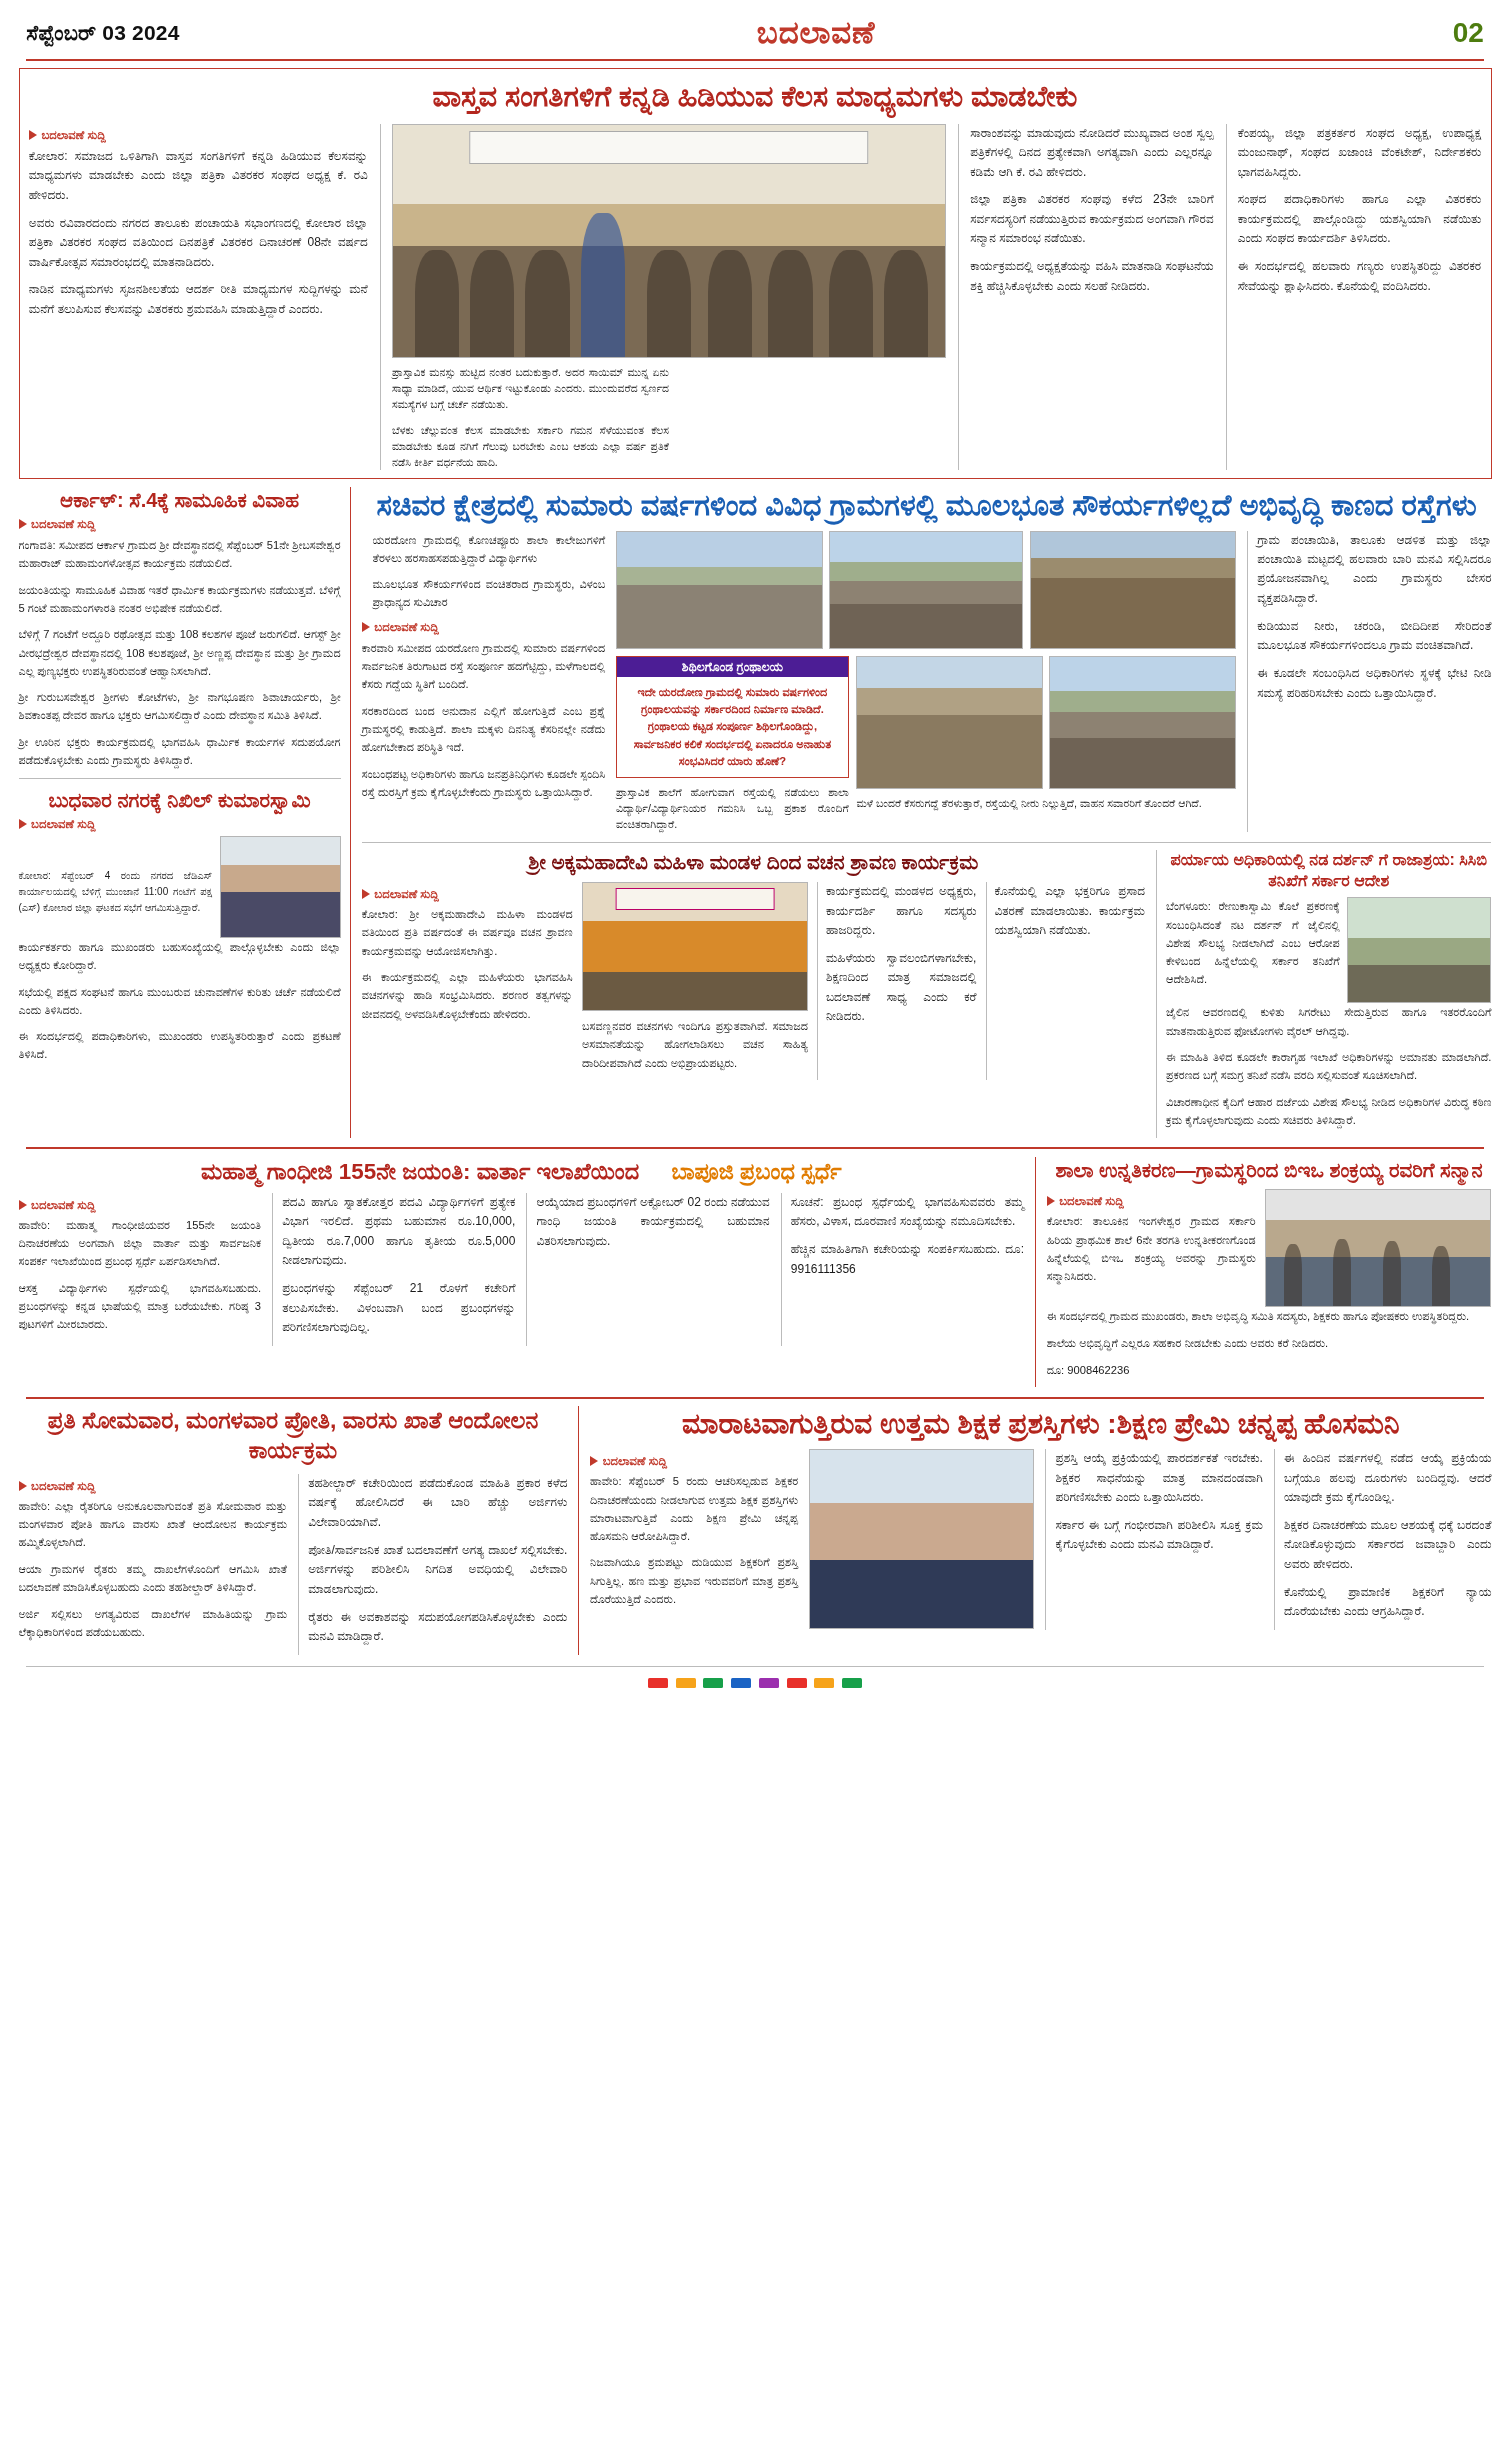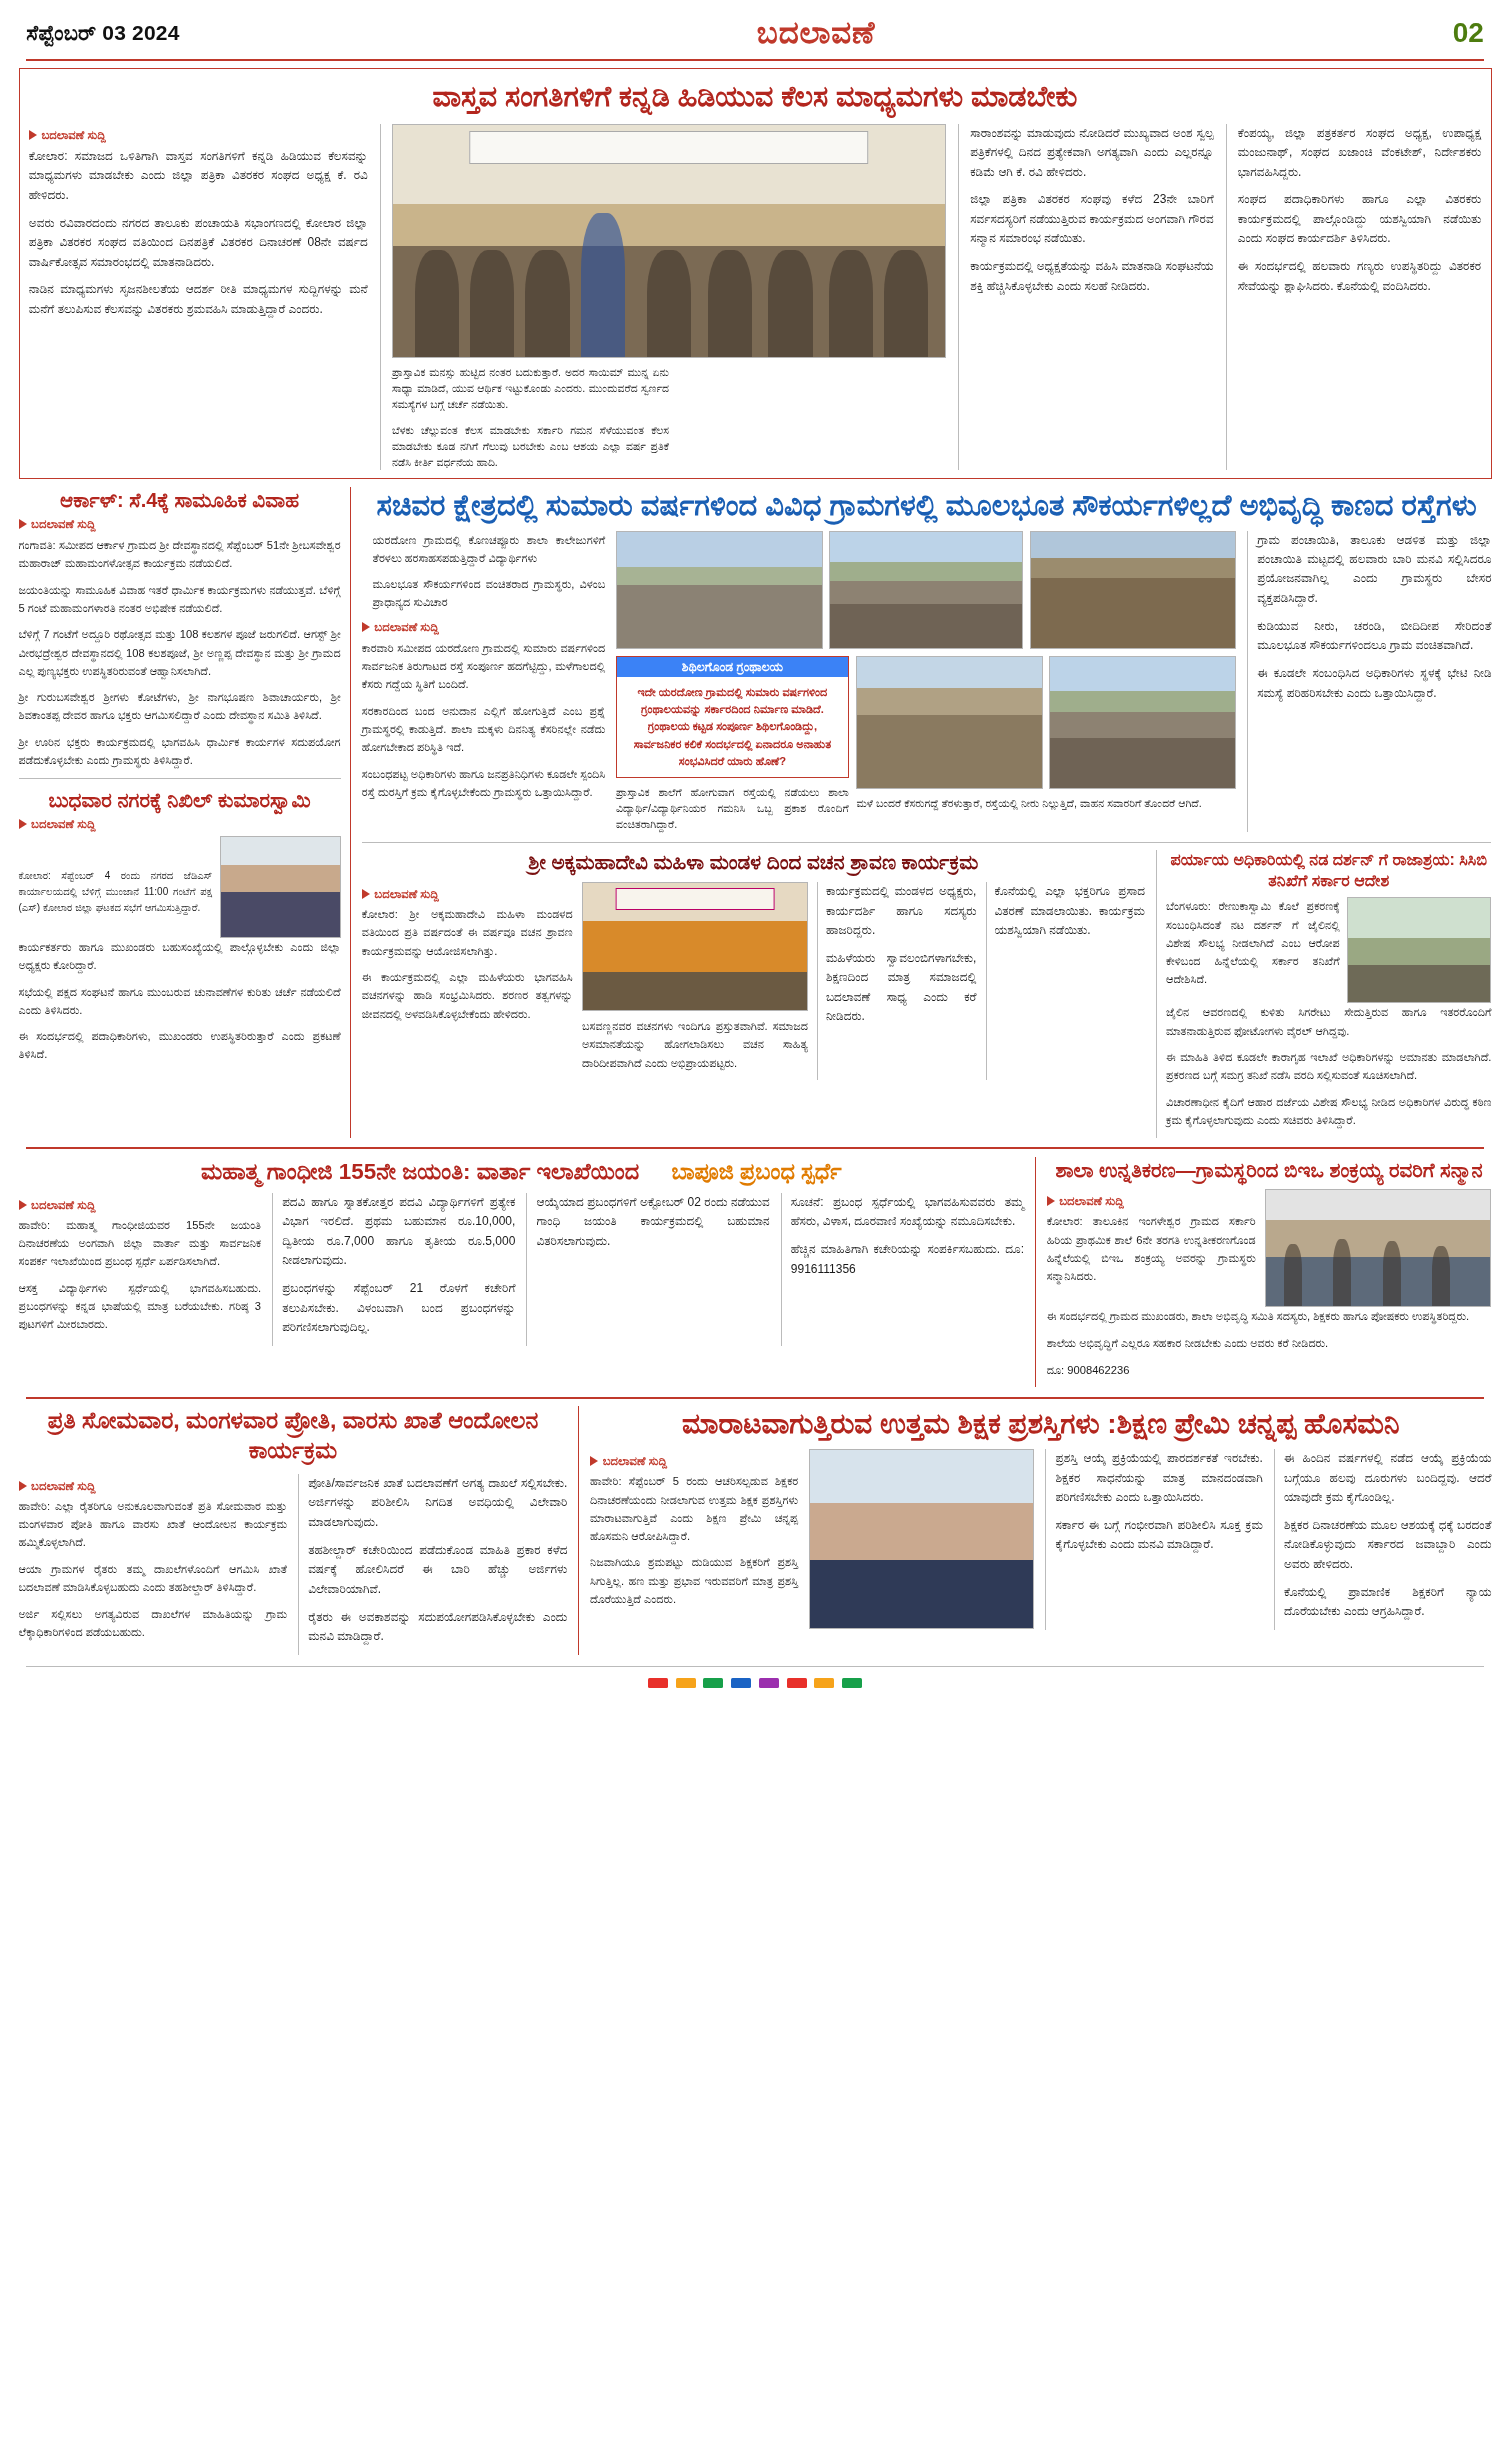--- a/index.html
+++ b/index.html
@@ -34,21 +34,21 @@
   .ph-mud{background:linear-gradient(#b0c6da 0 22%,#9b8c6e 22% 40%,#7d6a4f 40% 100%);}
   .ph-street{background:linear-gradient(#c3d6e6 0 24%,#b0a184 24% 44%,#8a7a60 44% 100%);}
   .ph-group{background:linear-gradient(#e6d9c2 0 30%,#d88a2a 30% 70%,#6b5a42 70% 100%);}
   .ph-portrait{background:linear-gradient(#dfe6ea 0 28%,#c8a98c 28% 55%,#4a4a66 55% 100%);}
   .ph-dog{background:linear-gradient(#cfe0cf 0 38%,#9aa883 38% 64%,#6e6a57 64% 100%);}
   .ph-award{background:linear-gradient(#e3e3e3 0 26%,#b9a88d 26% 58%,#5d6a7a 58% 100%);}
   .ph-teacher{background:linear-gradient(#d7e3ec 0 30%,#caa98f 30% 62%,#2f3a57 62% 100%);}
   .ph-person{position:absolute;bottom:0;width:8%;height:46%;background:rgba(60,50,40,.55);border-radius:40% 40% 0 0;}
 
   .redbox{border:1.5px solid #c0392b;background:#fff;padding:6.2px 7.7px;}
-  .redbox .rb-title{background:#3b82f6;color:#fff;font-size:12.4px;font-weight:bold;text-align:center;padding:3.1px 1.5px;margin:-6.2px -7.7px 6.2px -7.7px;}
+  .redbox .rb-title{background:#4c1d95;color:#fff;font-size:12.4px;font-weight:bold;text-align:center;padding:3.1px 1.5px;margin:-6.2px -7.7px 6.2px -7.7px;}
   .redbox .rb-text{font-size:11.2px;line-height:1.55;color:#b3261e;font-weight:bold;text-align:center;}
 
   .sep-v{border-left:0.8px solid #bbb;}
   .sep-h{border-top:0.8px solid #bbb;}
 
   
   .footer{display:flex;justify-content:center;gap:7.7px;padding:10.8px 0 7.7px 0;}
   .dot{width:20px;height:10px;border-radius:1.5px;}
 
   .flexrow{display:flex;}
@@ -364,22 +364,22 @@
             <span>ಬದಲಾವಣೆ ಸುದ್ದಿ</span>
           </div>
           <div class="body" style="font-size:11.2px;">
             <p>ಹಾವೇರಿ: ಎಲ್ಲಾ ರೈತರಿಗೂ ಅನುಕೂಲವಾಗುವಂತೆ ಪ್ರತಿ ಸೋಮವಾರ ಮತ್ತು ಮಂಗಳವಾರ ಪೋತಿ ಹಾಗೂ ವಾರಸು ಖಾತೆ ಆಂದೋಲನ ಕಾರ್ಯಕ್ರಮ ಹಮ್ಮಿಕೊಳ್ಳಲಾಗಿದೆ.</p>
             <p>ಆಯಾ ಗ್ರಾಮಗಳ ರೈತರು ತಮ್ಮ ದಾಖಲೆಗಳೊಂದಿಗೆ ಆಗಮಿಸಿ ಖಾತೆ ಬದಲಾವಣೆ ಮಾಡಿಸಿಕೊಳ್ಳಬಹುದು ಎಂದು ತಹಶೀಲ್ದಾರ್ ತಿಳಿಸಿದ್ದಾರೆ.</p>
             <p>ಅರ್ಜಿ ಸಲ್ಲಿಸಲು ಅಗತ್ಯವಿರುವ ದಾಖಲೆಗಳ ಮಾಹಿತಿಯನ್ನು ಗ್ರಾಮ ಲೆಕ್ಕಾಧಿಕಾರಿಗಳಿಂದ ಪಡೆಯಬಹುದು.</p>
           </div>
         </div>
         <div style="width:50%;" class="sep-v">
               <div style="padding-left:9.3px;" class="body">
+          <p>ತಹಶೀಲ್ದಾರ್ ಕಚೇರಿಯಿಂದ ಪಡೆದುಕೊಂಡ ಮಾಹಿತಿ ಪ್ರಕಾರ ಕಳೆದ ವರ್ಷಕ್ಕೆ ಹೋಲಿಸಿದರೆ ಈ ಬಾರಿ ಹೆಚ್ಚು ಅರ್ಜಿಗಳು ವಿಲೇವಾರಿಯಾಗಿವೆ.</p>
           <p>ಪೋತಿ/ಸಾರ್ವಜನಿಕ ಖಾತೆ ಬದಲಾವಣೆಗೆ ಅಗತ್ಯ ದಾಖಲೆ ಸಲ್ಲಿಸಬೇಕು. ಅರ್ಜಿಗಳನ್ನು ಪರಿಶೀಲಿಸಿ ನಿಗದಿತ ಅವಧಿಯಲ್ಲಿ ವಿಲೇವಾರಿ ಮಾಡಲಾಗುವುದು.</p>
-          <p>ತಹಶೀಲ್ದಾರ್ ಕಚೇರಿಯಿಂದ ಪಡೆದುಕೊಂಡ ಮಾಹಿತಿ ಪ್ರಕಾರ ಕಳೆದ ವರ್ಷಕ್ಕೆ ಹೋಲಿಸಿದರೆ ಈ ಬಾರಿ ಹೆಚ್ಚು ಅರ್ಜಿಗಳು ವಿಲೇವಾರಿಯಾಗಿವೆ.</p>
           <p>ರೈತರು ಈ ಅವಕಾಶವನ್ನು ಸದುಪಯೋಗಪಡಿಸಿಕೊಳ್ಳಬೇಕು ಎಂದು ಮನವಿ ಮಾಡಿದ್ದಾರೆ.</p>
         </div>
             </div>
       </div>
     </div>
 
     <div style="width:62%;border-left:1.5px solid #c0392b;padding-left:10.8px;box-sizing:border-box;">
       <div class="hl" style="font-size:28px;text-align:center;line-height:1.25;">
         <span>ಮಾರಾಟವಾಗುತ್ತಿರುವ ಉತ್ತಮ ಶಿಕ್ಷಕ ಪ್ರಶಸ್ತಿಗಳು :ಶಿಕ್ಷಣ ಪ್ರೇಮಿ ಚನ್ನಪ್ಪ ಹೊಸಮನಿ</span>
       </div>

